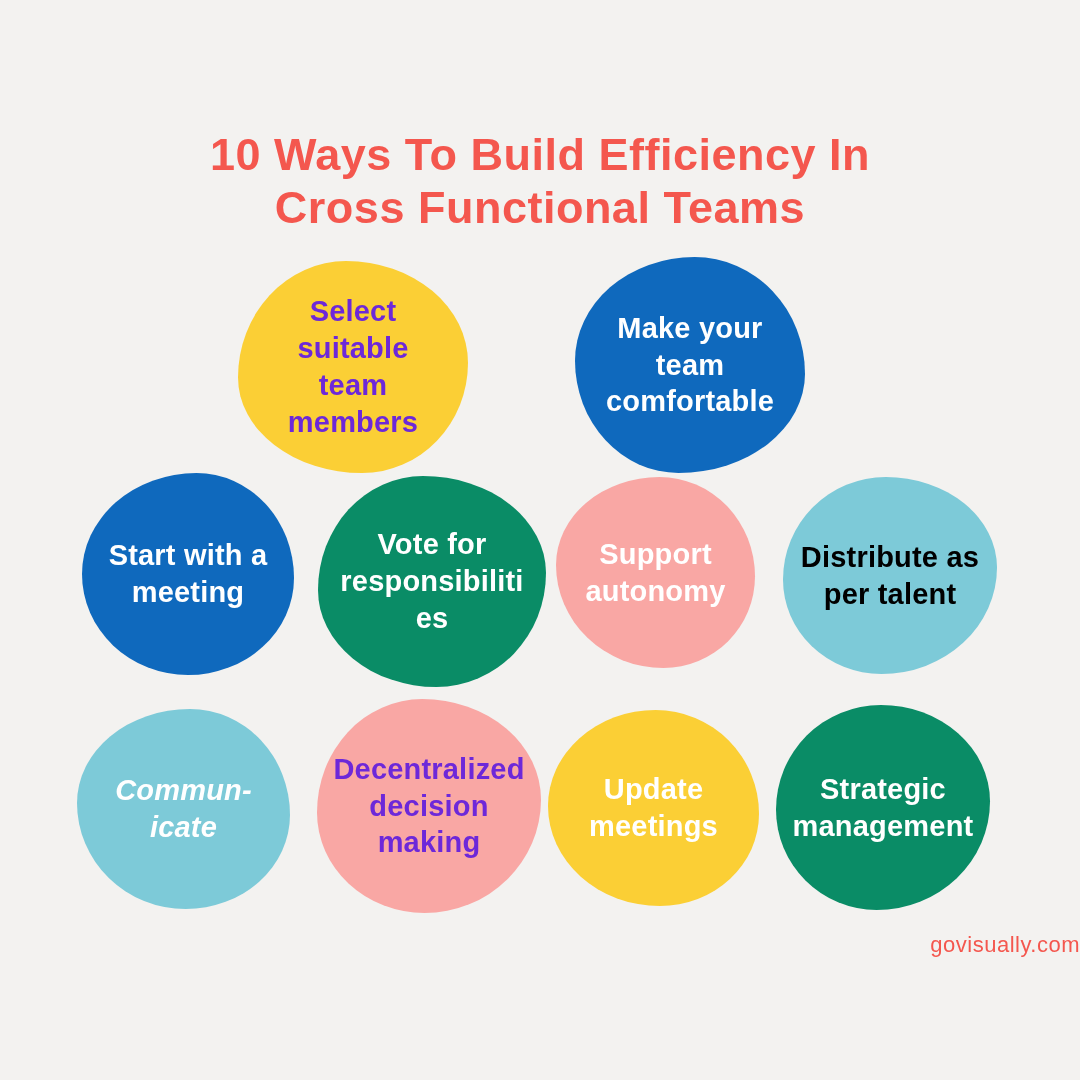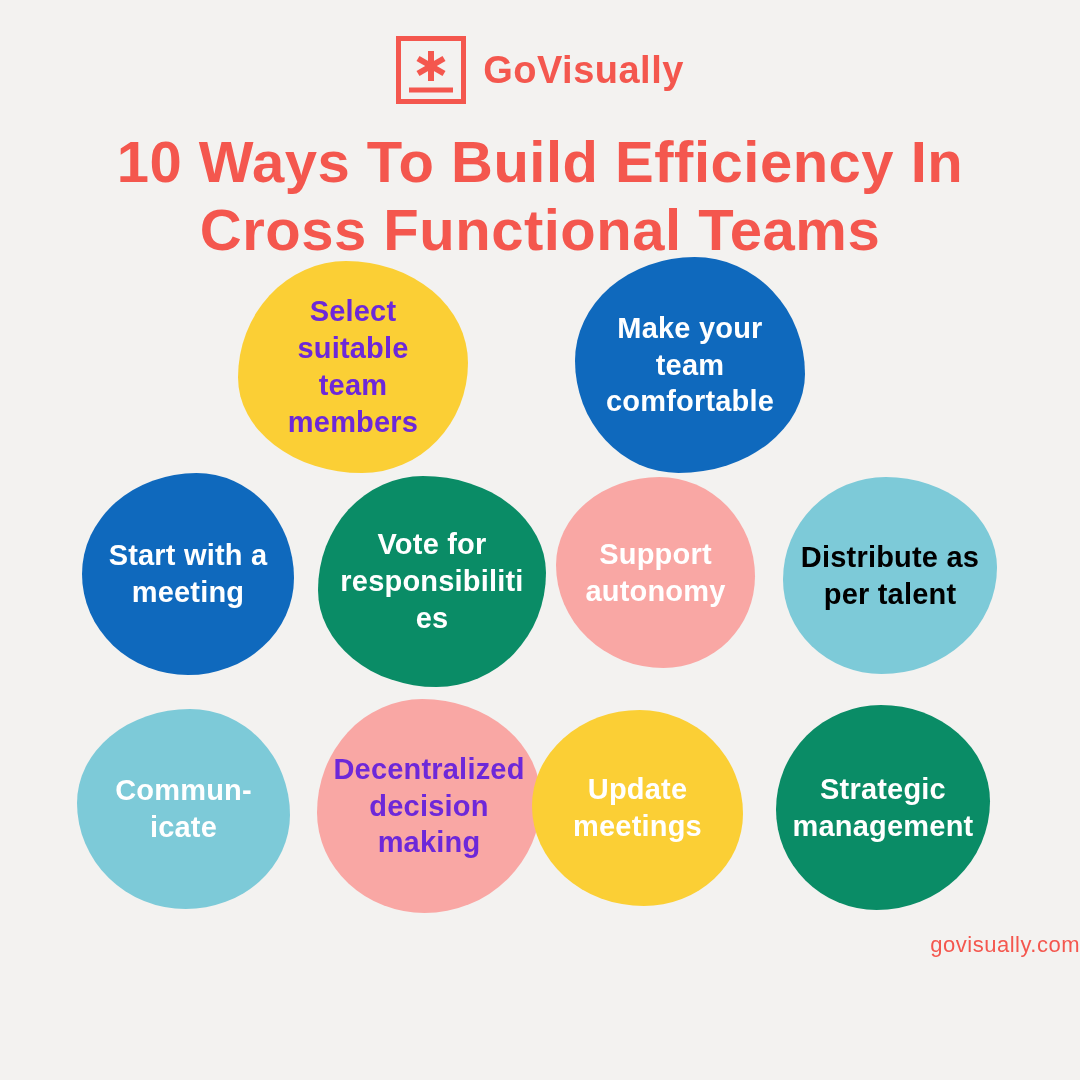--- a/index.html
+++ b/index.html
@@ -29,21 +29,21 @@
     font-weight: 800;
     letter-spacing: 0.5px;
   }
 
   .title {
     position: absolute;
     top: 128px;
     left: 0;
     width: 1080px;
     text-align: center;
-    font-size: 58px;
+    font-size: 45px;
     font-weight: 800;
     line-height: 1.18;
     white-space: pre-line;
     letter-spacing: 0.5px;
   }
 
   
   .bubble {
     position: absolute;
     display: flex;
@@ -58,54 +58,42 @@
     white-space: pre-line;
     letter-spacing: 0.2px;
   }
 
   .b1  { left: 238px; top: 261px; width: 230px; height: 212px; border-radius: 47% 53% 46% 54% / 55% 48% 52% 45%; }
   .b2  { left: 575px; top: 257px; width: 230px; height: 216px; border-radius: 52% 48% 55% 45% / 48% 54% 46% 52%; }
   .b3  { left:  82px; top: 473px; width: 212px; height: 202px; border-radius: 54% 46% 50% 50% / 50% 52% 48% 50%; align-items: center; }
   .b4  { left: 318px; top: 476px; width: 228px; height: 211px; border-radius: 46% 54% 48% 52% / 54% 46% 54% 46%; }
   .b5  { left: 556px; top: 477px; width: 199px; height: 191px; border-radius: 52% 48% 46% 54% / 46% 52% 48% 54%; }
   .b6  { left: 783px; top: 477px; width: 214px; height: 197px; border-radius: 48% 52% 54% 46% / 52% 46% 54% 48%; }
-  .b7  { left:  77px; top: 709px; width: 213px; height: 200px; border-radius: 53% 47% 49% 51% / 47% 53% 47% 53%; }
+  .b7  { left:  77px; top: 709px; width: 213px; height: 200px; border-radius: 53% 47% 49% 51% / 47% 53% 47% 53%; font-style: italic; }
   .b8  { left: 317px; top: 699px; width: 224px; height: 214px; border-radius: 47% 53% 52% 48% / 53% 47% 53% 47%; }
-  .b9  { left: 532px; top: 710px; width: 211px; height: 196px; border-radius: 51% 49% 47% 53% / 49% 53% 47% 51%; justify-content: center; }
+  .b9  { left: 548px; top: 710px; width: 211px; height: 196px; border-radius: 51% 49% 47% 53% / 49% 53% 47% 51%; justify-content: center; }
   .b10 { left: 776px; top: 705px; width: 214px; height: 205px; border-radius: 49% 51% 53% 47% / 51% 47% 53% 49%; }
 
   
   .footer {
     position: absolute;
     top: 932px;
     left: 0;
     width: 1080px;
     text-align: right;
     font-size: 22px;
     font-weight: 400;
     letter-spacing: 0.5px;
   }
 </style>
 </head>
 <body>
 
 <div class="canvas" style="background-color: rgb(243, 242, 240);">
 
-  <div class="logo-row">
-    <span class="logo-box" style="color: rgb(244, 87, 78);">
-      <svg width="70" height="68" viewBox="0 0 70 68" fill="none">
-        <rect x="2.5" y="2.5" width="65" height="63" stroke="currentColor" stroke-width="5"></rect>
-        <line x1="35" y1="15" x2="35" y2="45" stroke="currentColor" stroke-width="6"></line>
-        <line x1="22" y1="22.5" x2="48" y2="37.5" stroke="currentColor" stroke-width="6"></line>
-        <line x1="48" y1="22.5" x2="22" y2="37.5" stroke="currentColor" stroke-width="6"></line>
-        <line x1="13" y1="54" x2="57" y2="54" stroke="currentColor" stroke-width="5"></line>
-      </svg>
-    </span>
-    <span class="brand" style="color: rgb(244, 87, 78);">GoVisually</span>
-  </div>
 
   <h1 class="title" style="color: rgb(244, 87, 78);">10 Ways To Build Efficiency In
 Cross Functional Teams</h1>
 
   <div>
 
     <div class="bubble b1" style="background-color: rgb(251, 207, 53);">
       <span class="bubble-label" style="color: #6d28d9;">Select
 suitable
 team

